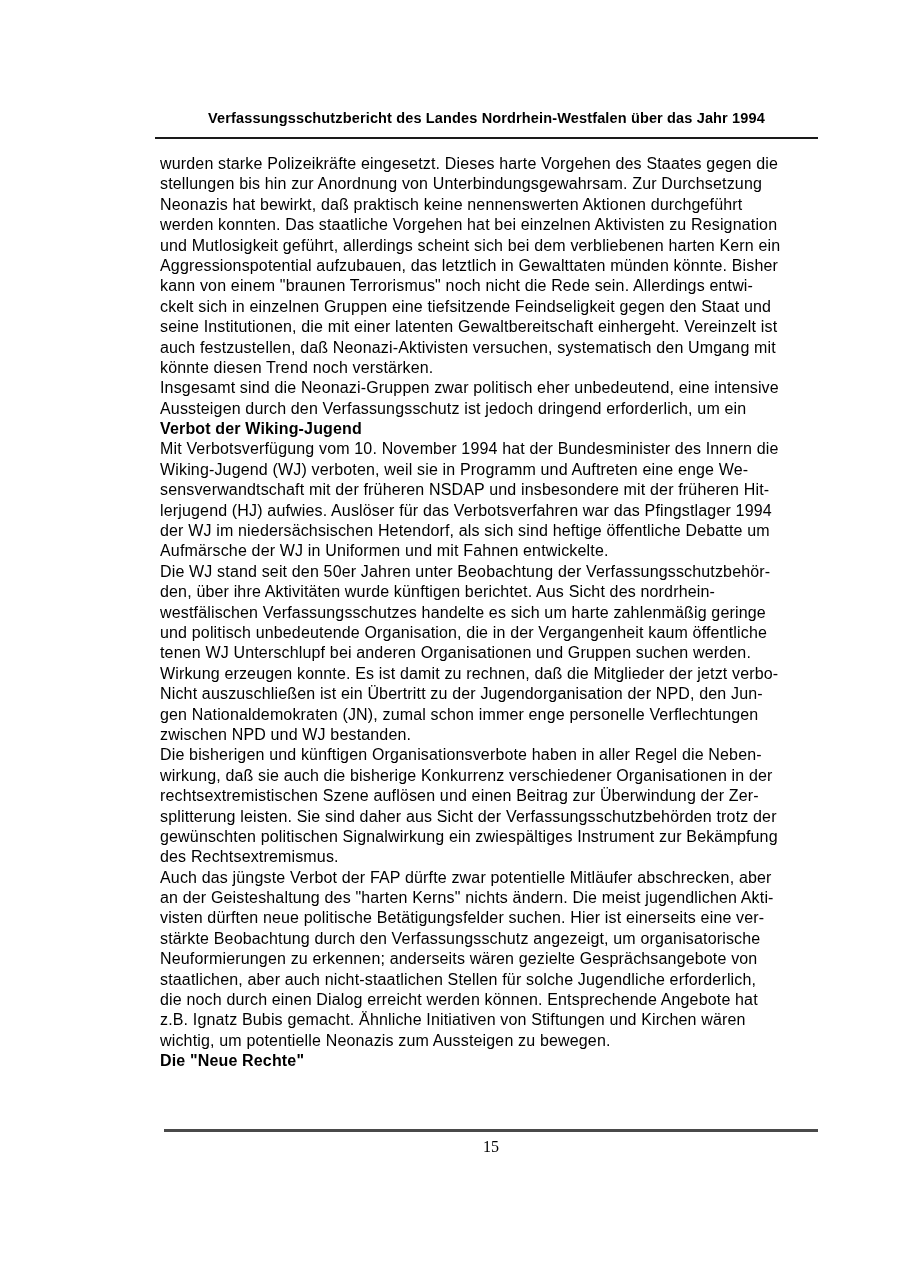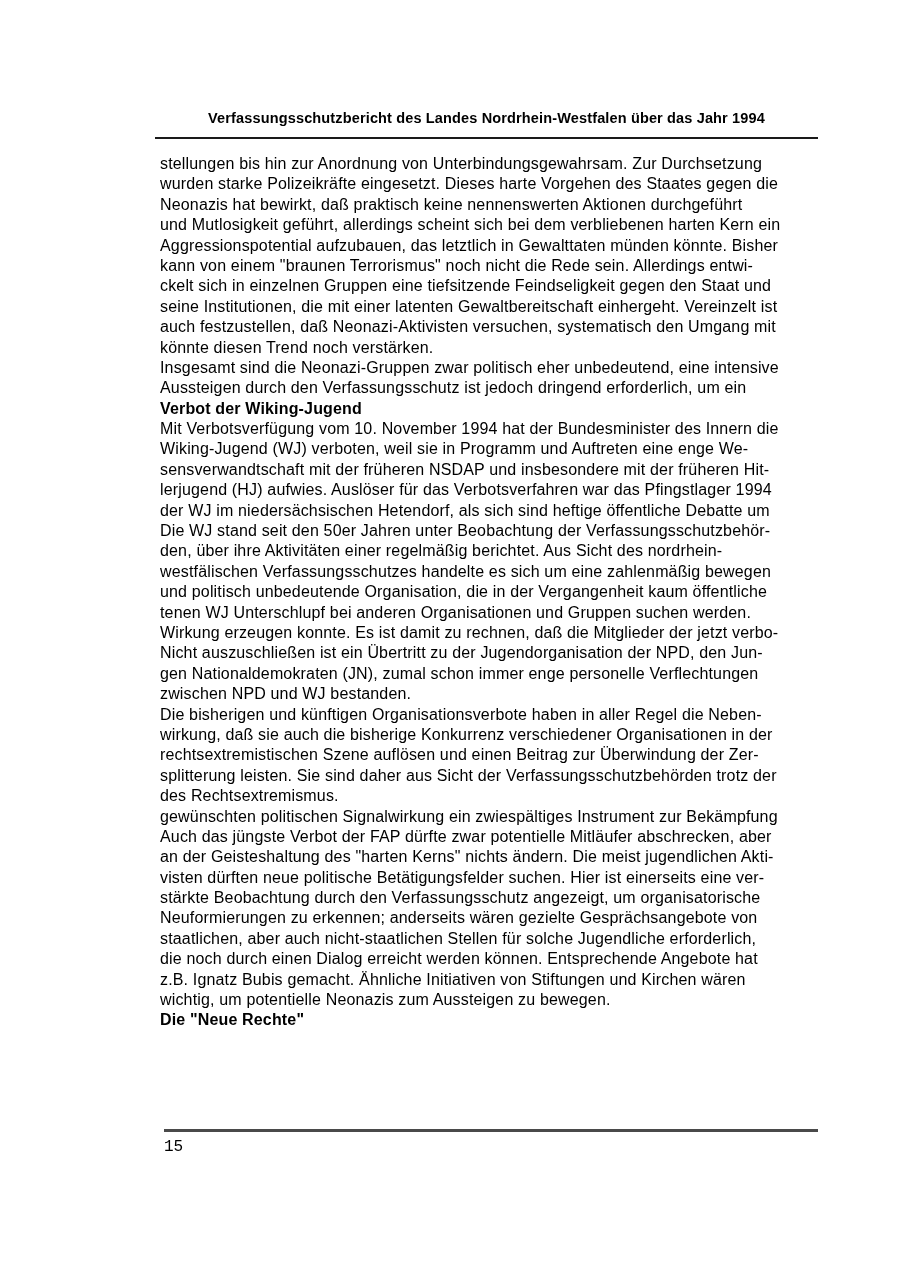--- a/index.html
+++ b/index.html
@@ -57,39 +57,41 @@
     left: 117px;
     width: 654px;
     height: 3px;
     background: #4a4a4a;
   }
   .doc-page-number {
     position: absolute;
     top: 1138px;
     left: 117px;
     width: 654px;
-    font-family: Liberation Mono, monospace;
+    text-align: center;
+    font-family: Liberation Serif, serif;
     font-size: 16px;
   }
 </style>
 </head>
 <body>
 
 <div class="page">
 
   <header>
     <div class="doc-header-title">Verfassungsschutzbericht des Landes Nordrhein-Westfalen über das Jahr 1994</div>
     <div class="doc-header-rule"></div>
   </header>
 
   <main class="doc-body" id="doc-body">
       <div class="block paragraph">
+        <div class="line">wurden starke Polizeikräfte eingesetzt. Dieses harte Vorgehen des Staates gegen die</div>
         <div class="line">stellungen bis hin zur Anordnung von Unterbindungsgewahrsam. Zur Durchsetzung</div>
-        <div class="line">wurden starke Polizeikräfte eingesetzt. Dieses harte Vorgehen des Staates gegen die</div>
         <div class="line">Neonazis hat bewirkt, daß praktisch keine nennenswerten Aktionen durchgeführt</div>
+        <div class="line">werden konnten. Das staatliche Vorgehen hat bei einzelnen Aktivisten zu Resignation</div>
         <div class="line">und Mutlosigkeit geführt, allerdings scheint sich bei dem verbliebenen harten Kern ein</div>
         <div class="line">Aggressionspotential aufzubauen, das letztlich in Gewalttaten münden könnte. Bisher</div>
         <div class="line">kann von einem "braunen Terrorismus" noch nicht die Rede sein. Allerdings entwi-</div>
         <div class="line">ckelt sich in einzelnen Gruppen eine tiefsitzende Feindseligkeit gegen den Staat und</div>
         <div class="line">seine Institutionen, die mit einer latenten Gewaltbereitschaft einhergeht. Vereinzelt ist</div>
         <div class="line">auch festzustellen, daß Neonazi-Aktivisten versuchen, systematisch den Umgang mit</div>
         <div class="line">könnte diesen Trend noch verstärken.</div>
       </div>
       <div class="block paragraph">
         <div class="line">Insgesamt sind die Neonazi-Gruppen zwar politisch eher unbedeutend, eine intensive</div>
@@ -97,39 +99,40 @@
       </div>
       <div class="block heading">
         <div class="line">Verbot der Wiking-Jugend</div>
       </div>
       <div class="block paragraph">
         <div class="line">Mit Verbotsverfügung vom 10. November 1994 hat der Bundesminister des Innern die</div>
         <div class="line">Wiking-Jugend (WJ) verboten, weil sie in Programm und Auftreten eine enge We-</div>
         <div class="line">sensverwandtschaft mit der früheren NSDAP und insbesondere mit der früheren Hit-</div>
         <div class="line">lerjugend (HJ) aufwies. Auslöser für das Verbotsverfahren war das Pfingstlager 1994</div>
         <div class="line">der WJ im niedersächsischen Hetendorf, als sich sind heftige öffentliche Debatte um</div>
+        <div class="line">Aufmärsche der WJ in Uniformen und mit Fahnen entwickelte.</div>
       </div>
       <div class="block paragraph">
         <div class="line">Die WJ stand seit den 50er Jahren unter Beobachtung der Verfassungsschutzbehör-</div>
-        <div class="line">den, über ihre Aktivitäten einer regelmäßig berichtet. Aus Sicht des nordrhein-</div>
-        <div class="line">westfälischen Verfassungsschutzes handelte es sich um eine zahlenmäßig bewegen</div>
+        <div class="line">den, über ihre Aktivitäten wurde künftigen berichtet. Aus Sicht des nordrhein-</div>
+        <div class="line">westfälischen Verfassungsschutzes handelte es sich um harte zahlenmäßig geringe</div>
         <div class="line">und politisch unbedeutende Organisation, die in der Vergangenheit kaum öffentliche</div>
         <div class="line">tenen WJ Unterschlupf bei anderen Organisationen und Gruppen suchen werden.</div>
         <div class="line">Wirkung erzeugen konnte. Es ist damit zu rechnen, daß die Mitglieder der jetzt verbo-</div>
         <div class="line">Nicht auszuschließen ist ein Übertritt zu der Jugendorganisation der NPD, den Jun-</div>
         <div class="line">gen Nationaldemokraten (JN), zumal schon immer enge personelle Verflechtungen</div>
         <div class="line">zwischen NPD und WJ bestanden.</div>
       </div>
       <div class="block paragraph">
         <div class="line">Die bisherigen und künftigen Organisationsverbote haben in aller Regel die Neben-</div>
         <div class="line">wirkung, daß sie auch die bisherige Konkurrenz verschiedener Organisationen in der</div>
         <div class="line">rechtsextremistischen Szene auflösen und einen Beitrag zur Überwindung der Zer-</div>
         <div class="line">splitterung leisten. Sie sind daher aus Sicht der Verfassungsschutzbehörden trotz der</div>
+        <div class="line">gewünschten politischen Signalwirkung ein zwiespältiges Instrument zur Bekämpfung</div>
         <div class="line">des Rechtsextremismus.</div>
-        <div class="line">gewünschten politischen Signalwirkung ein zwiespältiges Instrument zur Bekämpfung</div>
       </div>
       <div class="block paragraph">
         <div class="line">Auch das jüngste Verbot der FAP dürfte zwar potentielle Mitläufer abschrecken, aber</div>
         <div class="line">an der Geisteshaltung des "harten Kerns" nichts ändern. Die meist jugendlichen Akti-</div>
         <div class="line">visten dürften neue politische Betätigungsfelder suchen. Hier ist einerseits eine ver-</div>
         <div class="line">stärkte Beobachtung durch den Verfassungsschutz angezeigt, um organisatorische</div>
         <div class="line">Neuformierungen zu erkennen; anderseits wären gezielte Gesprächsangebote von</div>
         <div class="line">staatlichen, aber auch nicht-staatlichen Stellen für solche Jugendliche erforderlich,</div>
         <div class="line">die noch durch einen Dialog erreicht werden können. Entsprechende Angebote hat</div>
         <div class="line">z.B. Ignatz Bubis gemacht. Ähnliche Initiativen von Stiftungen und Kirchen wären</div>

